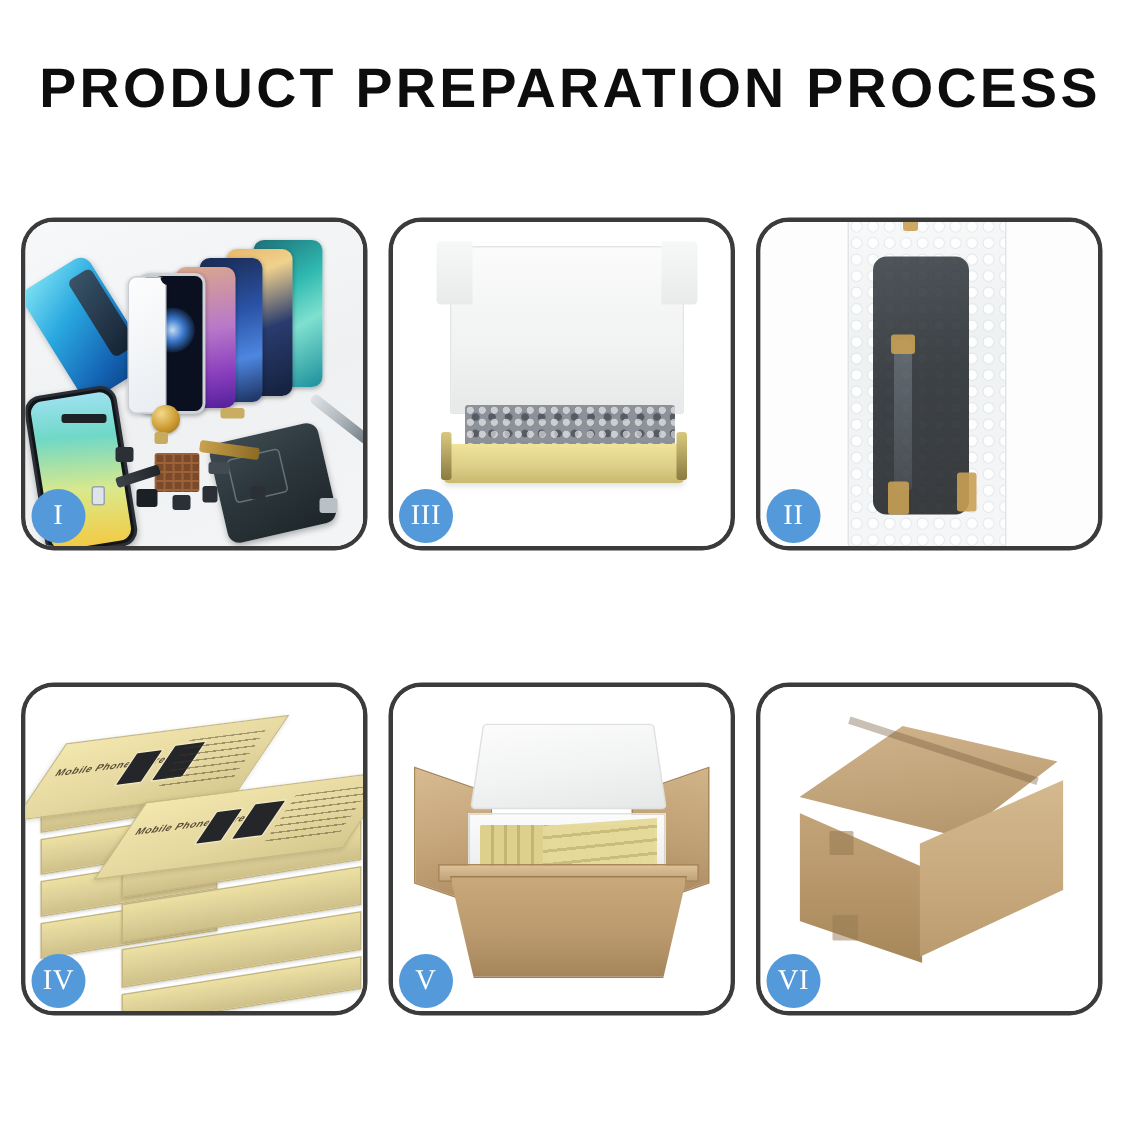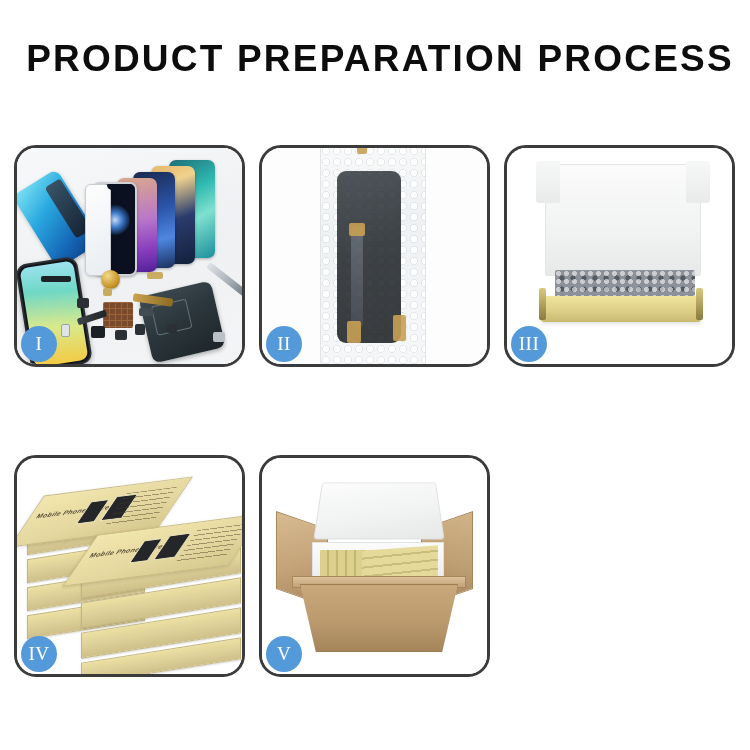--- a/index.html
+++ b/index.html
@@ -466,42 +466,42 @@
           <div class="sp sp8"></div>
           <div class="sp sp9"></div>
           <div class="sp sp10"></div>
         </div>
       </div>
       <div class="badge">I</div>
     </div>
 
     <div class="panel">
       <div class="panel-clip">
+        <div class="scene p3">
+          <div class="lid3"></div>
+          <div class="foam3"></div>
+          <div class="tray3"></div>
+        </div>
+      </div>
+      <div class="badge">III</div>
+    </div>
+
+    <div class="panel">
+      <div class="panel-clip">
         <div class="scene p2">
           <div class="bubble-pack">
             <div class="inner-part"></div>
             <div class="tape tape1"></div>
             <div class="tape tape2"></div>
             <div class="tape tape3"></div>
             <div class="tape tape4"></div>
           </div>
         </div>
       </div>
       <div class="badge">II</div>
-    </div>
-
-    <div class="panel">
-      <div class="panel-clip">
-        <div class="scene p3">
-          <div class="lid3"></div>
-          <div class="foam3"></div>
-          <div class="tray3"></div>
-        </div>
-      </div>
-      <div class="badge">III</div>
     </div>
 
     <div class="panel">
       <div class="panel-clip">
         <div class="scene p4">
           <div class="stack">
             <div class="sbox sb-l1"></div>
             <div class="sbox sb-l2"></div>
             <div class="sbox sb-l3"></div>
             <div class="sbox sb-l4"></div>
@@ -536,15 +536,28 @@
           <div class="foambox"></div>
           <div class="ybars"></div>
           <div class="ybars2"></div>
           <div class="carton-lip"></div>
           <div class="carton"></div>
         </div>
       </div>
       <div class="badge">V</div>
     </div>
 
+    <div class="panel">
+      <div class="panel-clip">
+        <div class="scene p6">
+          <div class="box6-top"></div>
+          <div class="box6-left"></div>
+          <div class="box6-right"></div>
+          <div class="seam6"></div>
+          <div class="tape6a"></div>
+          <div class="tape6b"></div>
+        </div>
+      </div>
+      <div class="badge">VI</div>
+    </div>
 
   </div>
 </div>
 
 </body></html>

